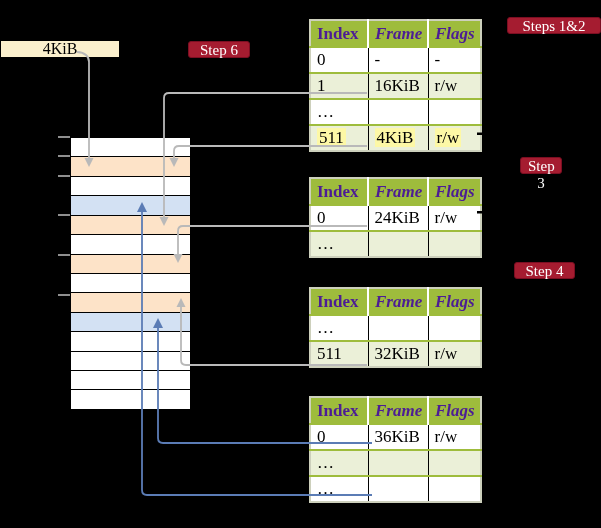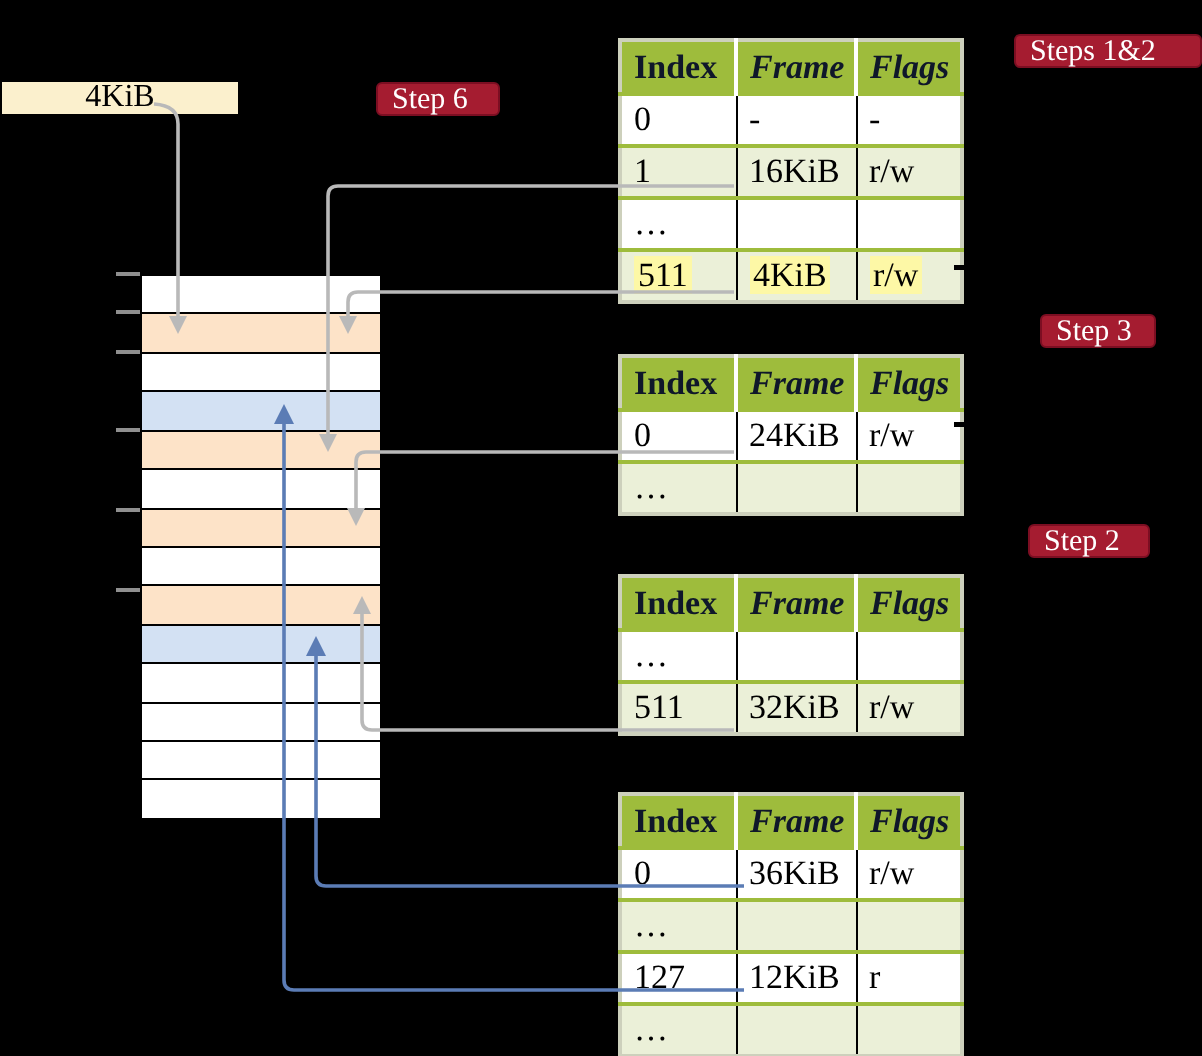--- a/index.html
+++ b/index.html
@@ -15,43 +15,43 @@
 
   
   .frame-box{position:absolute;left:0;top:40px;width:118px;height:16px;
     background:var(--box-cream);border:1px solid #000;
     display:flex;align-items:center;justify-content:center;
     font-size:16px;color:#000;}
 
   
   .badge{position:absolute;height:17px;line-height:17px;padding:0 7px;
     background:var(--badge-red);border:1px solid var(--badge-border);
-    border-radius:3px;color:#fff;font-size:15px;
+    border-radius:3px;color:#fff;font-size:15px;text-align:center;
     box-sizing:border-box;}
   #badge-step0{left:188px;top:41px;width:62px;}
   #badge-steps12{left:507px;top:17px;width:94px;}
-  #badge-step3{left:520px;top:157px;width:58px;}
+  #badge-step3{left:520px;top:157px;width:42px;}
   #badge-step4{left:514px;top:262px;width:61px;}
 
   
   .memory{position:absolute;left:70px;top:137px;width:119px;height:271px;
     border:1px solid #000;display:flex;flex-direction:column;}
   .mem-row{flex:1;border-top:1px solid #000;background:#fff;}
   .mem-row:first-child{border-top:none;}
   .mem-row.white{background:#ffffff;}
   .mem-row.peach{background:var(--frame-peach);}
   .mem-row.blue{background:var(--page-blue);}
   .tick{position:absolute;left:58px;width:12px;height:2px;background:var(--tick-gray);}
 
   
   table.pt{position:absolute;left:309px;border-collapse:collapse;table-layout:fixed;
     width:171px;border:2px solid var(--table-border);background:#fff;}
   table.pt th,table.pt td{overflow:hidden;white-space:nowrap;text-align:left;
     padding:0 0 0 6px;font-size:17px;}
-  table.pt th{background:var(--header-green);color:#0f172a;font-weight:bold;height:25px;}
+  table.pt th{background:var(--header-green);color:#4c1d95;font-weight:bold;height:25px;}
   table.pt th + th{border-left:2px solid #ffffff;font-style:italic;}
   table.pt td{height:24px;color:#000;border-top:2px solid var(--header-green);}
   table.pt td + td{border-left:1px solid #000;}
   table.pt tbody tr:nth-child(even) td{background:var(--row-green);}
   table.pt col.c1{width:58px;} table.pt col.c2{width:60px;} table.pt col.c3{width:53px;}
   #table1{top:19px;} #table2{top:177px;} #table3{top:287px;} #table4{top:396px;}
   .hl{background:var(--highlight-yellow);padding:0 2px;}
 
   
   .overlay{position:absolute;left:0;top:0;pointer-events:none;}
@@ -64,21 +64,21 @@
 
 <div class="canvas">
 
   <div class="frame-box">
     <span>4KiB</span>
   </div>
 
   <div class="badge" id="badge-step0">Step 6</div>
   <div class="badge" id="badge-steps12">Steps 1&amp;2</div>
   <div class="badge" id="badge-step3">Step 3</div>
-  <div class="badge" id="badge-step4">Step 2</div>
+  <div class="badge" id="badge-step4">Step 4</div>
 
   <div class="memory">
     <div class="mem-row white"></div>
     <div class="mem-row peach"></div>
     <div class="mem-row white"></div>
     <div class="mem-row blue"></div>
     <div class="mem-row peach"></div>
     <div class="mem-row white"></div>
     <div class="mem-row peach"></div>
     <div class="mem-row white"></div>
@@ -206,25 +206,20 @@
         <td><span>0</span></td>
         <td><span>36KiB</span></td>
         <td><span>r/w</span></td>
       </tr>
       <tr>
         <td><span>…</span></td>
         <td><span></span></td>
         <td><span></span></td>
       </tr>
       <tr>
-        <td><span>127</span></td>
-        <td><span>12KiB</span></td>
-        <td><span>r</span></td>
-      </tr>
-      <tr>
         <td><span>…</span></td>
         <td><span></span></td>
         <td><span></span></td>
       </tr>
     </tbody>
   </table>
 
   <svg class="overlay" width="601" height="528" viewBox="0 0 601 528">
 
     <g>

